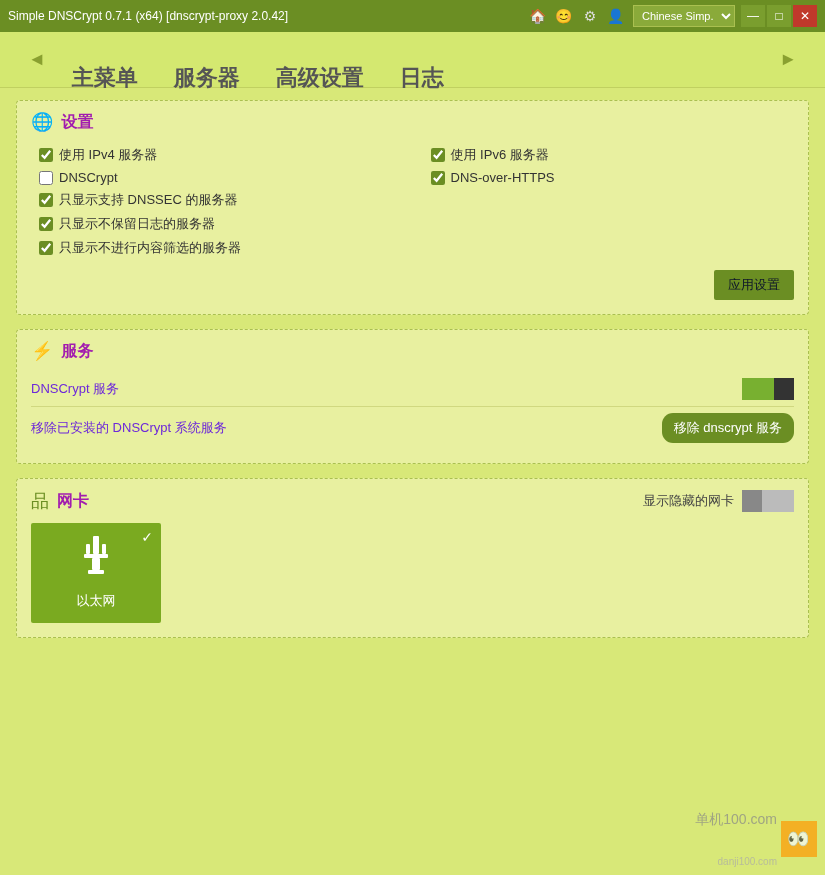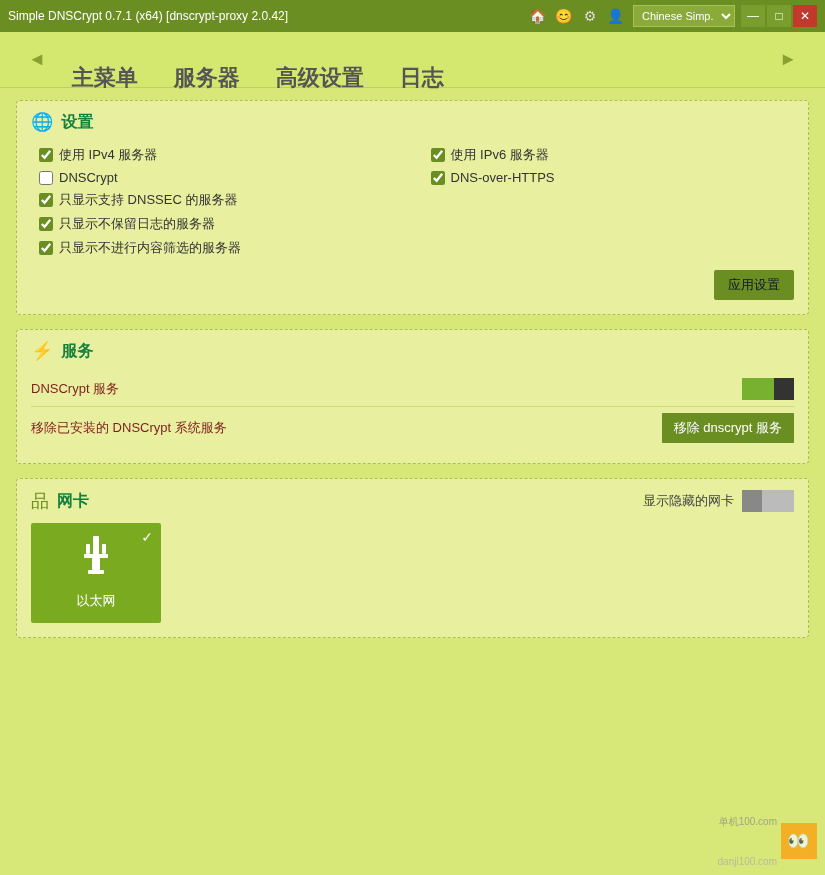--- a/index.html
+++ b/index.html
@@ -114,21 +114,21 @@
     }
     .section-header {
       display: flex;
       align-items: center;
       gap: 8px;
       margin-bottom: 10px;
     }
     .section-title {
       font-size: 16px;
       font-weight: bold;
-      color: #15803d;
+      color: #a21caf;
     }
     .section-icon {
       font-size: 18px;
       color: #6b8e23;
     }
 
     
     .settings-grid {
       display: grid;
       grid-template-columns: 1fr 1fr;
@@ -168,21 +168,21 @@
     
     .service-row {
       display: flex;
       align-items: center;
       justify-content: space-between;
       padding: 6px 0;
       border-bottom: 1px solid #d0d880;
     }
     .service-row:last-child { border-bottom: none; }
     .service-label {
-      color: #7f1d1d;
+      color: #6d28d9;
       font-size: 13px;
     }
     .toggle-track {
       width: 52px;
       height: 22px;
       display: flex;
       cursor: pointer;
     }
     .toggle-green {
       width: 32px;
@@ -194,21 +194,21 @@
       height: 22px;
       background: #333;
     }
     .btn-remove {
       background: #6b8e23;
       color: #fff;
       border: none;
       padding: 6px 12px;
       font-size: 13px;
       cursor: pointer;
-      border-radius: 0;
+      border-radius: 11px;
       font-family: "Microsoft YaHei", sans-serif;
     }
 
     
     .netcard-header {
       display: flex;
       align-items: center;
       justify-content: space-between;
     }
     .netcard-header-left {
@@ -420,19 +420,19 @@
           </svg>
         </div>
         <span class="netcard-name">以太网</span>
       </div>
     </div>
   </div>
 </div>
 
 <div class="watermark">
   <div style="display:flex;flex-direction:column;align-items:flex-end;">
-    <span style="font-size:10px;color:#888;">单机100.com</span>
+    <span style="font-size:14px;color:#888;">单机100.com</span>
     <span style="font-size:10px;color:#aaa;margin-top:27px;">danji100.com</span>
   </div>
   <div style="display:flex;align-items:center;justify-content:center;width:36px;height:36px;background:#f90;border-radius:50;">
     <span style="font-size:18px;">👀</span>
   </div>
 </div>
 
 </body></html>

